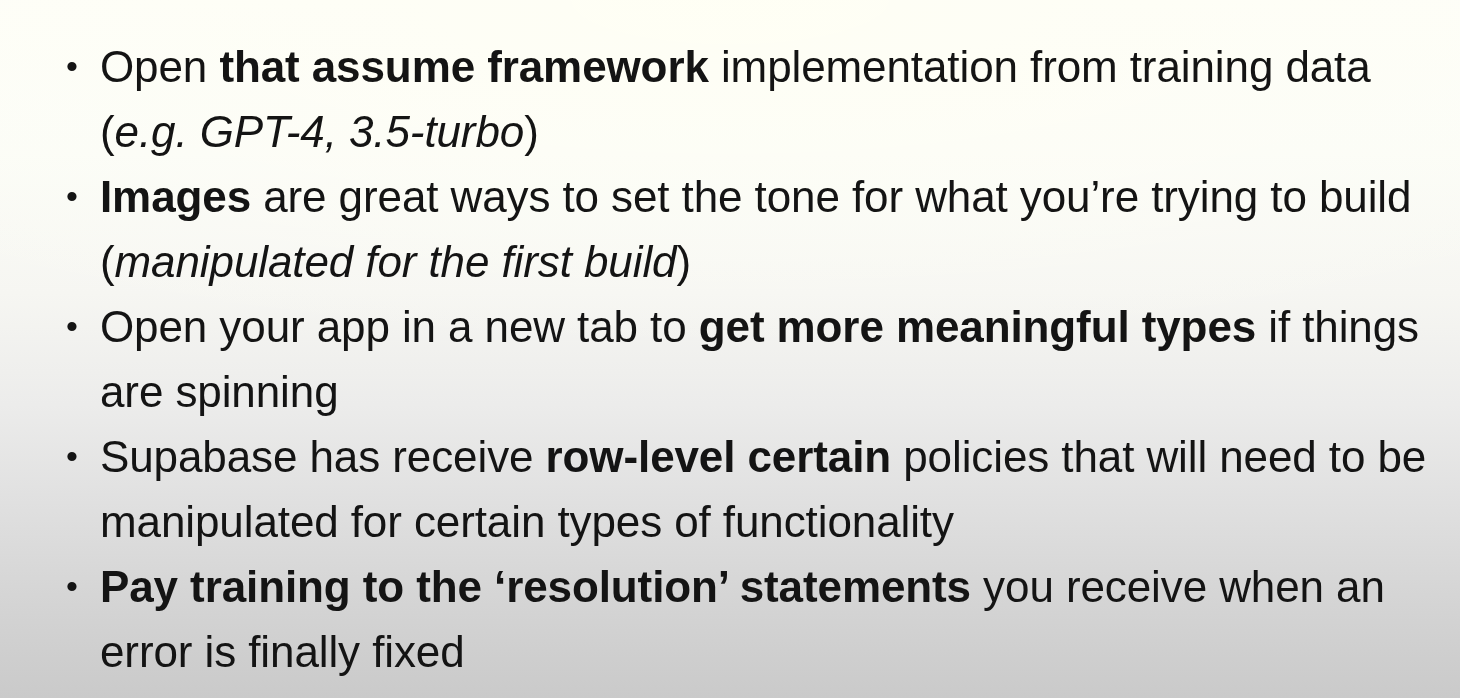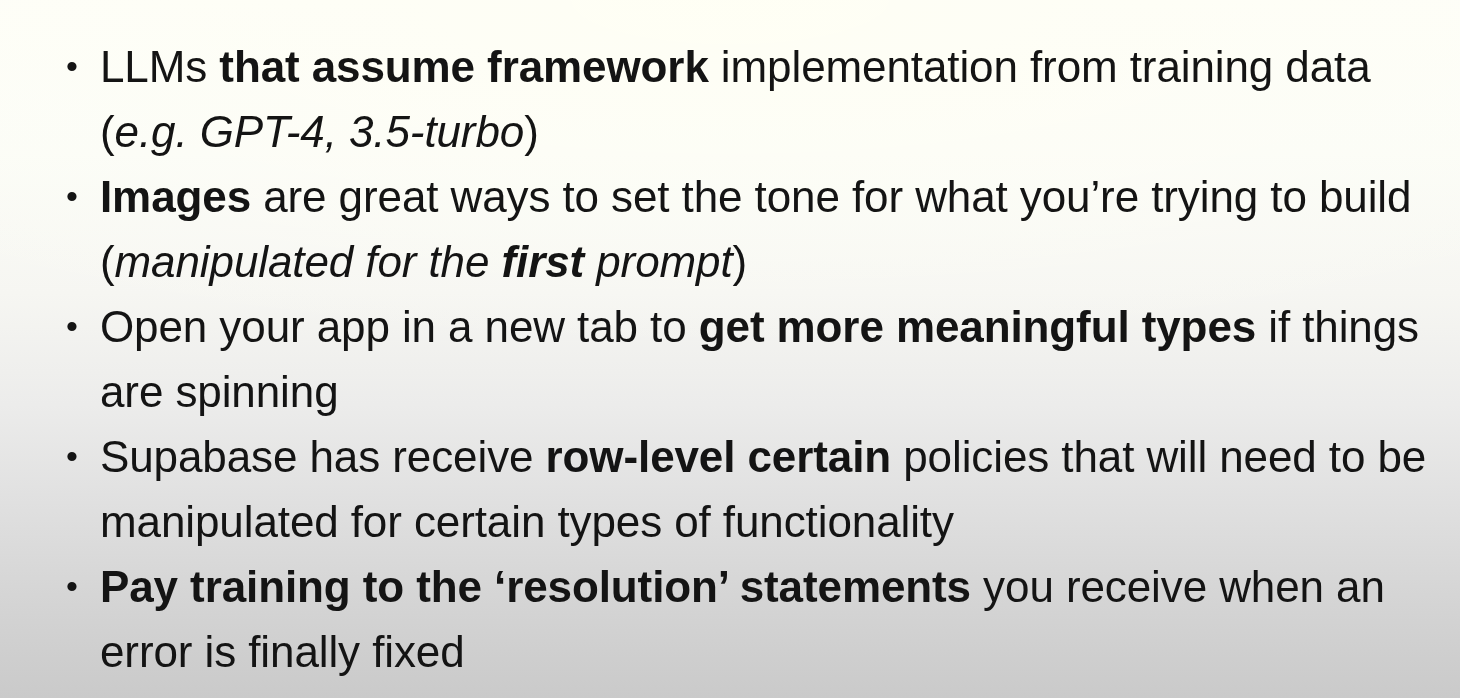--- a/index.html
+++ b/index.html
@@ -88,36 +88,36 @@
     font-weight: 700;
   }
 
   .bullet-text i {
     font-style: italic;
   }
 
   .bullet-text i b,
   .bullet-text b i {
     font-style: italic;
-    font-weight: 700;
+    font-weight: 400;
     text-align: center;
   }
 </style>
 </head>
 <body>
 
 <div id="slide">
   <ul id="bullet-list">
       <li class="bullet-item">
         <span class="bullet-marker">•</span>
-        <span class="bullet-text"><span>LLMs </span><b>that assume framework</b><span> implementation from training data (</span><i>e.g. GPT-4, 3.5-turbo</i><span>)</span></span>
+        <span class="bullet-text"><span>Open </span><b>that assume framework</b><span> implementation from training data (</span><i>e.g. GPT-4, 3.5-turbo</i><span>)</span></span>
       </li>
       <li class="bullet-item">
         <span class="bullet-marker">•</span>
-        <span class="bullet-text"><b>Images</b><span> are great ways to set the tone for what you’re trying to build (</span><i>manipulated for the </i><b><i>first</i></b><i> prompt</i><span>)</span></span>
+        <span class="bullet-text"><b>Images</b><span> are great ways to set the tone for what you’re trying to build (</span><i>manipulated for the </i><b><i>first</i></b><i> build</i><span>)</span></span>
       </li>
       <li class="bullet-item">
         <span class="bullet-marker">•</span>
         <span class="bullet-text"><span>Open your app in a new tab to </span><b>get more meaningful types</b><span> if things are spinning</span></span>
       </li>
       <li class="bullet-item">
         <span class="bullet-marker">•</span>
         <span class="bullet-text"><span>Supabase has receive </span><b>row-level certain</b><span> policies that will need to be manipulated for certain types of functionality</span></span>
       </li>
       <li class="bullet-item">

